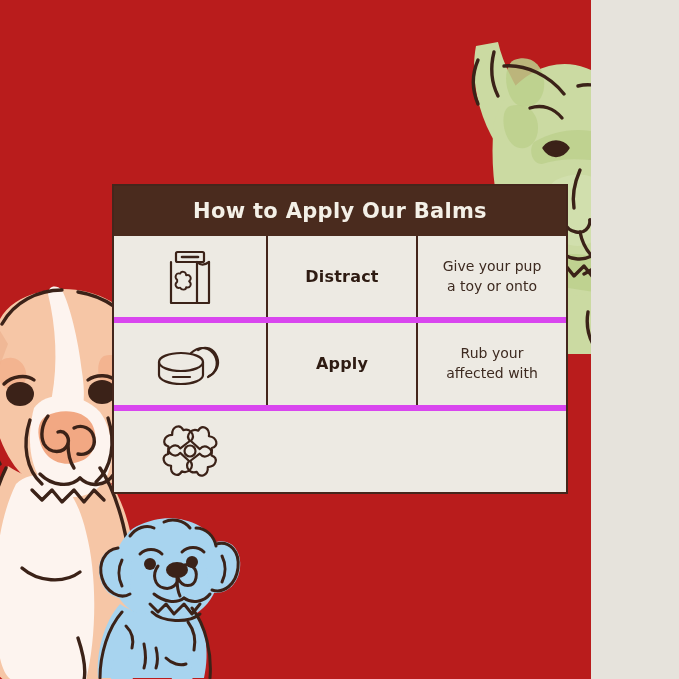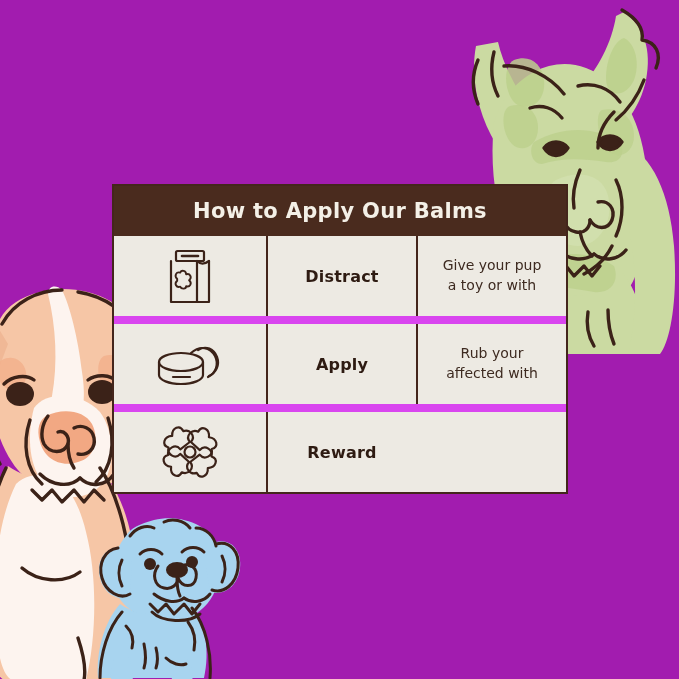--- a/index.html
+++ b/index.html
@@ -9,24 +9,24 @@
   body {
     width: 679px;
     height: 679px;
     background: #e6e3dc;
     font-family: "DejaVu Sans", "Liberation Sans", sans-serif;
     overflow: hidden;
     position: relative;
   }
   #stage {
     position: relative;
-    width: 679px;
+    width: 591px;
     height: 679px;
     overflow: hidden;
-    background: #a21caf;
+    background: #b91c1c;
   }
   .art {
     position: absolute;
     pointer-events: none;
   }
   #dog-green  { left: 438px; top: -6px;  width: 248px; height: 360px; }
   #dog-tan    { left: -18px; top: 268px; width: 210px; height: 412px; }
   #dog-blue   { left: 92px;  top: 508px; width: 185px; height: 175px; }
 
   
@@ -60,21 +60,21 @@
     font-family: "DejaVu Sans", "Liberation Sans", sans-serif;
   }
   #table-body {
     flex: 1 1 auto;
     display: flex;
     flex-direction: column;
   }
   .t-row {
     flex: 1 1 0;
     display: flex;
-    border-top: 8px solid #d946ef;
+    border-top: 6px solid #d946ef;
     box-sizing: border-box;
   }
   .t-row:first-child { border-top: none; }
 
   .cell {
     box-sizing: border-box;
     display: flex;
     align-items: center;
     justify-content: center;
     padding: 4px 6px;
@@ -326,21 +326,21 @@
               </g>
             </svg>
           </div>
         </div>
         <div class="cell cell-step">
           <span class="step-label">Distract</span>
         </div>
         <div class="cell cell-desc">
           <div class="desc-text">
             <span>Give your pup</span><br>
-            <span>a toy or with</span>
+            <span>a toy or onto</span>
           </div>
         </div>
       </div>
 
       <div class="t-row">
         <div class="cell cell-icon">
           <div class="icon-wrap">
             <svg width="72" height="56" viewBox="0 0 72 56" fill="none" stroke="#3b2218" stroke-width="2.2" stroke-linecap="round" stroke-linejoin="round">
 
               <ellipse cx="27" cy="26" rx="22" ry="9"></ellipse>
@@ -380,21 +380,18 @@
                 <path d="M-24 0 C-30 -6 -26 -14 -19 -11 C-16 -17 -6 -16 -6 -8
                          L6 -8 C6 -16 16 -17 19 -11 C26 -14 30 -6 24 0
                          C30 6 26 14 19 11 C16 17 6 16 6 8 L-6 8
                          C-6 16 -16 17 -19 11 C-26 14 -30 6 -24 0 Z"></path>
               </g>
 
               <circle cx="33" cy="30" r="5.5" fill="#edeae3"></circle>
             </svg>
           </div>
         </div>
-        <div class="cell cell-step">
-          <span class="step-label">Reward</span>
-        </div>
       </div>
 
     </div>
   </div>
 
 </div>
 
 </body></html>

